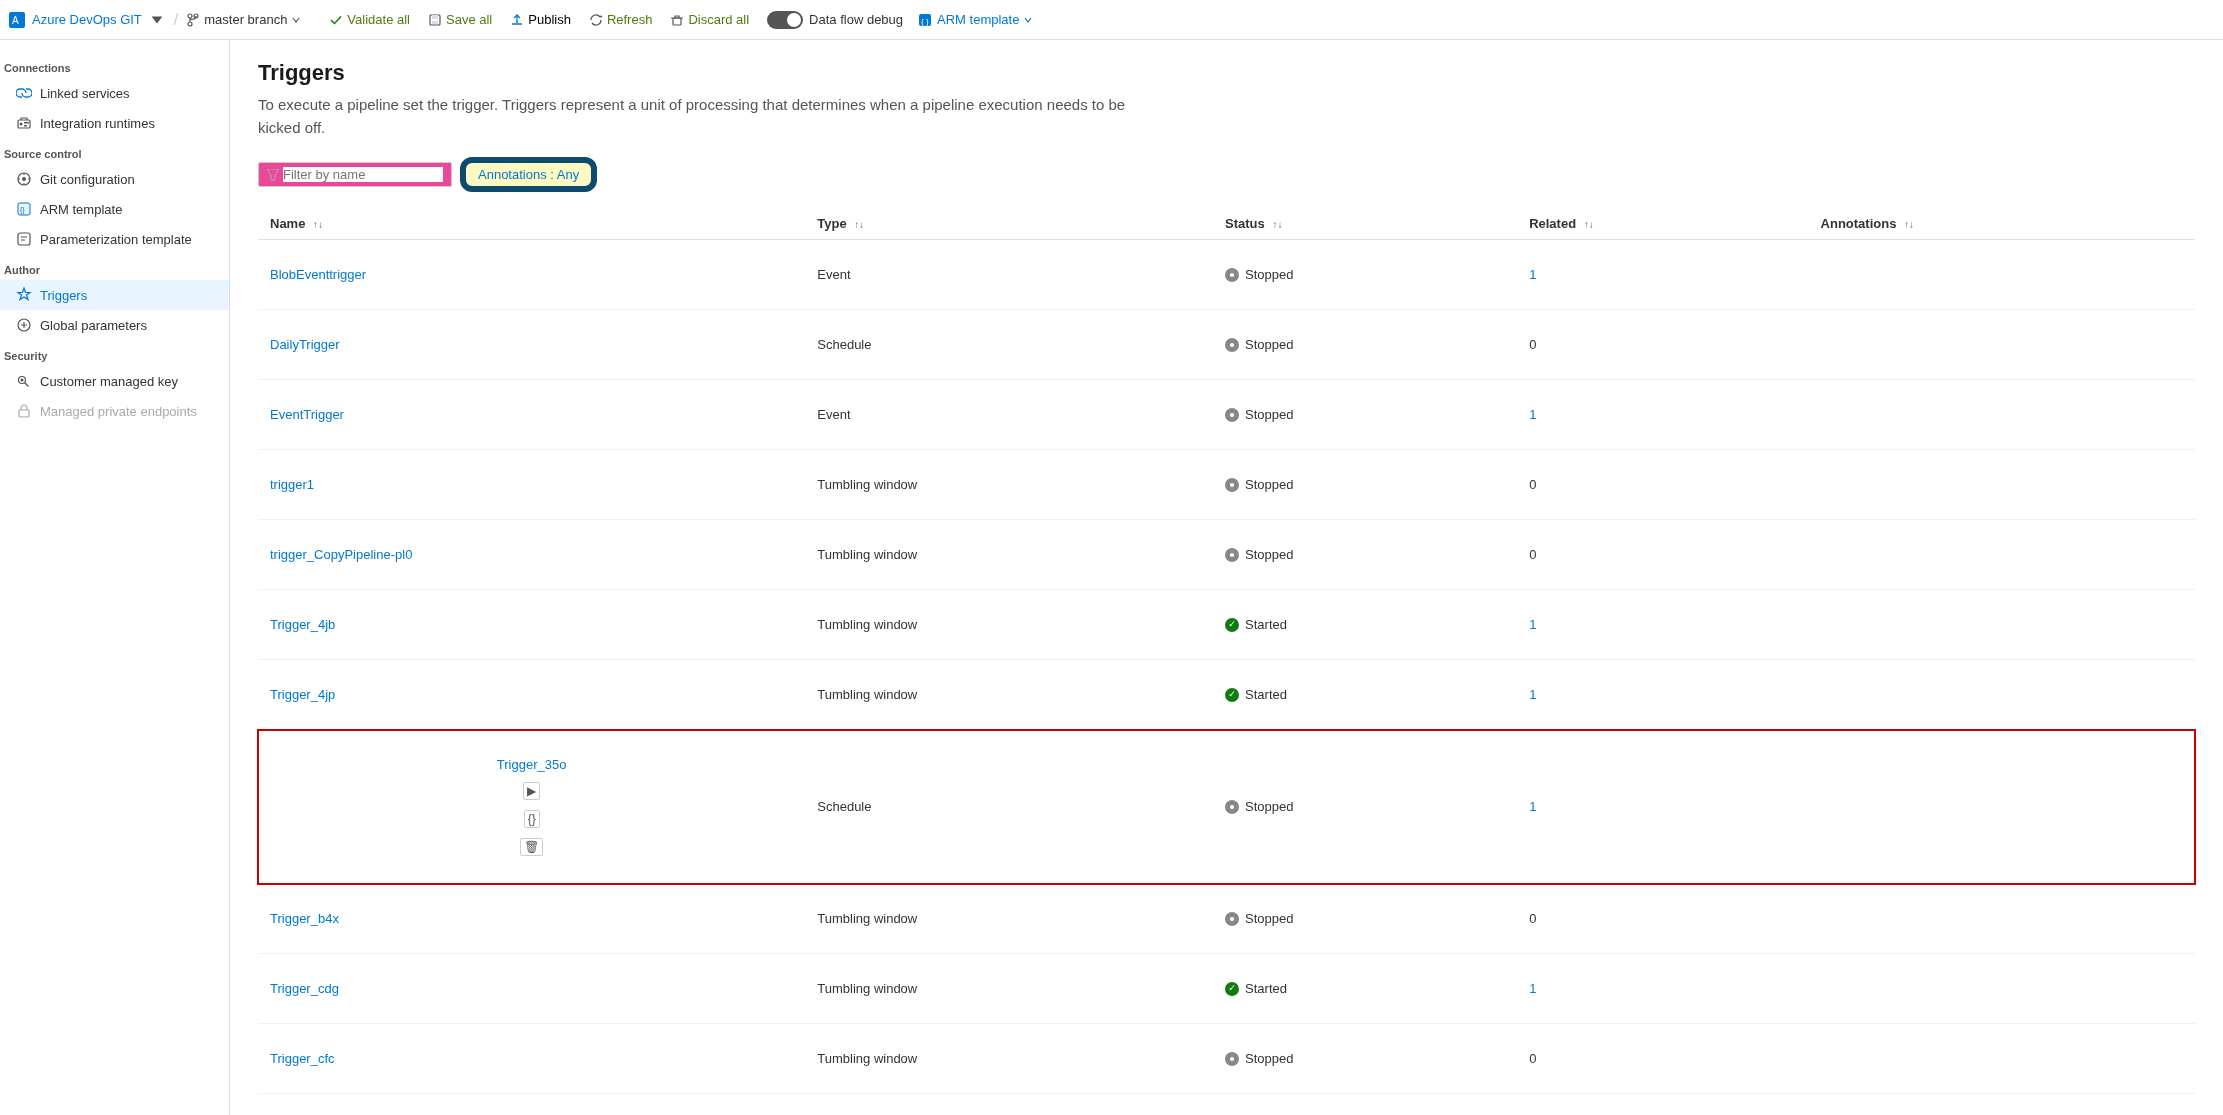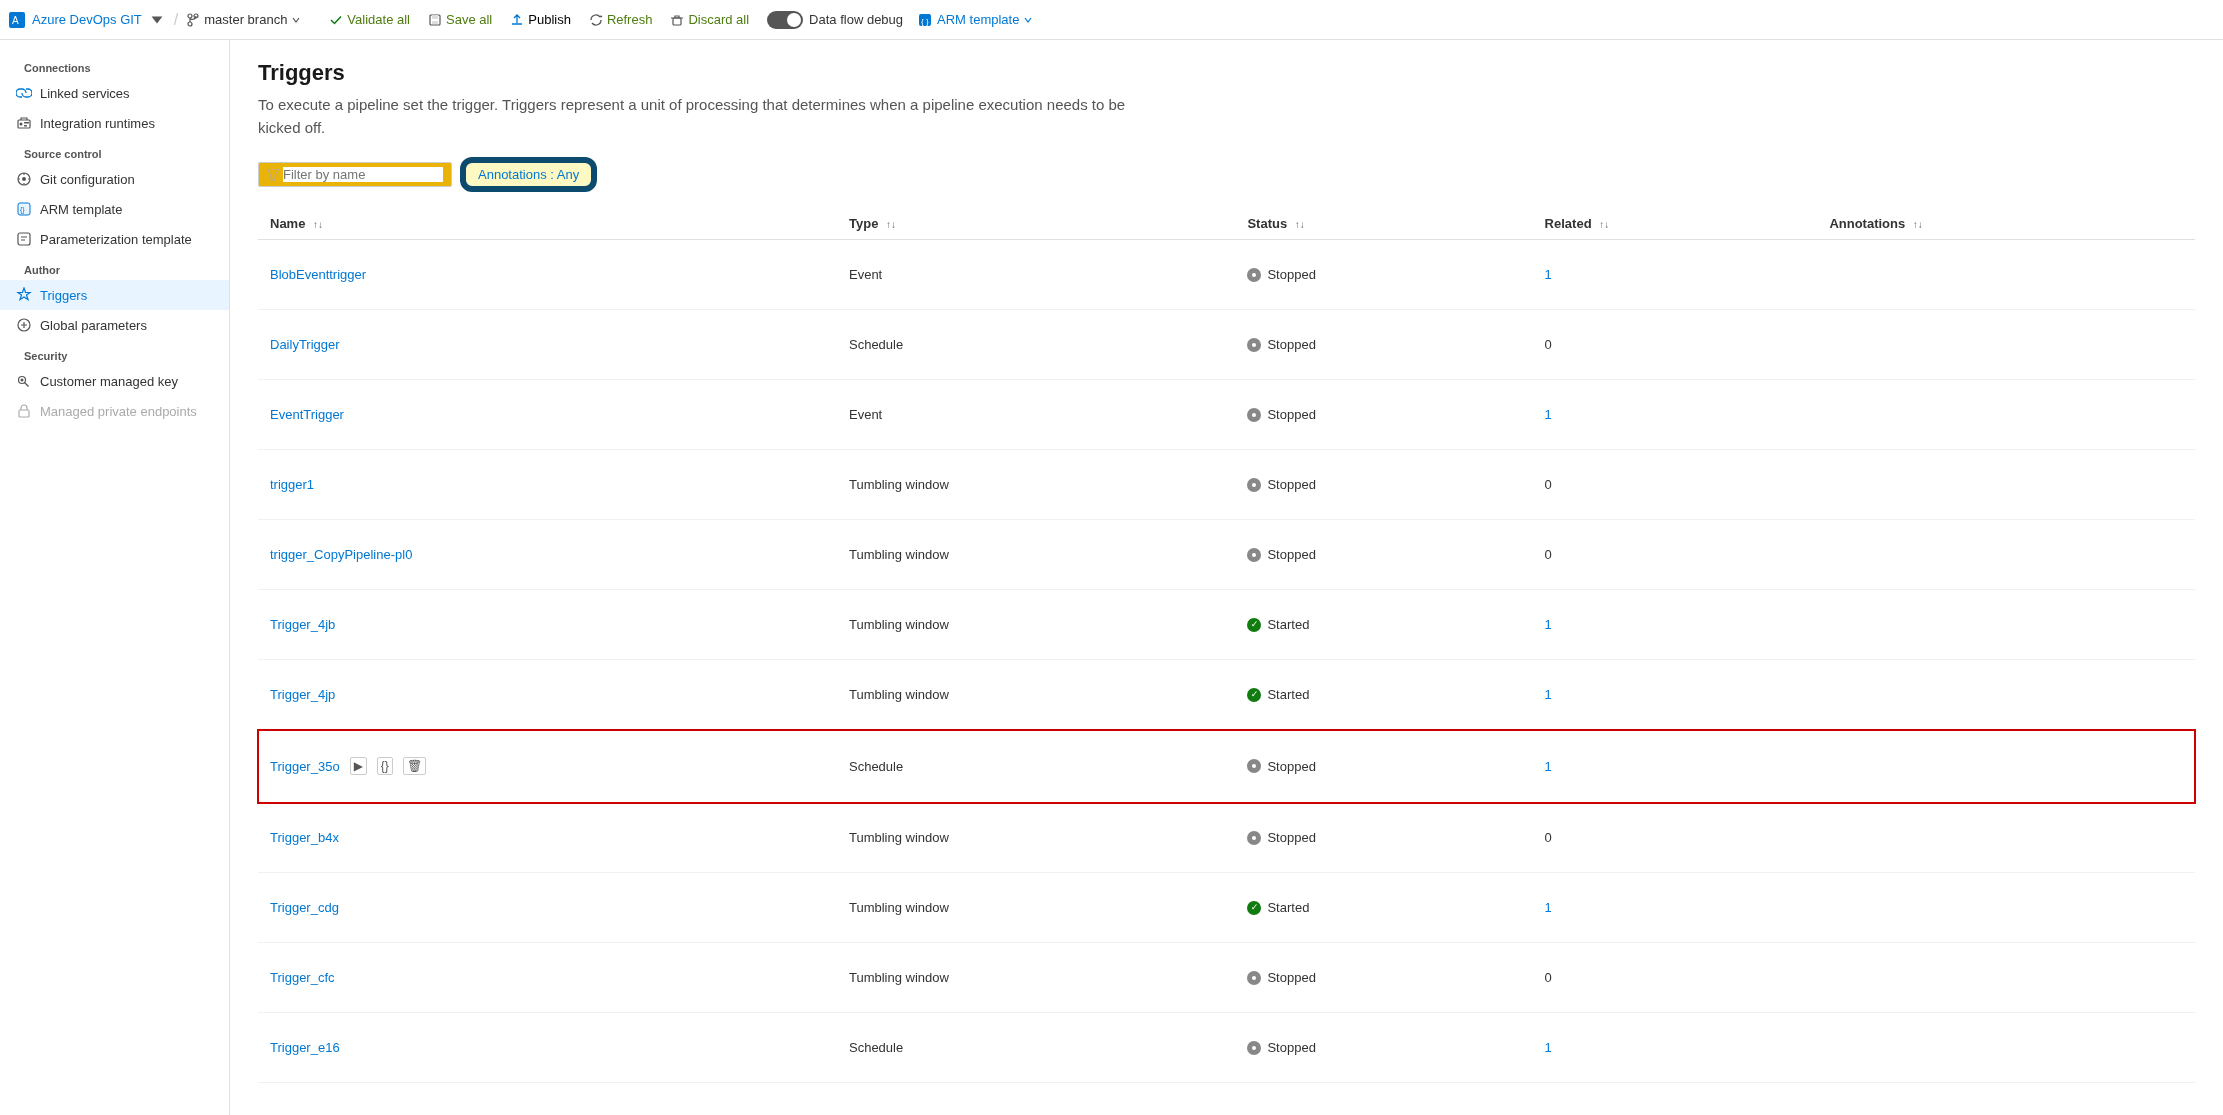--- a/index.html
+++ b/index.html
@@ -18,35 +18,35 @@
     .toggle-wrap { display: flex; align-items: center; gap: 6px; margin-left: 8px; }
     .toggle { width: 36px; height: 18px; background: #555; border-radius: 9px; position: relative; cursor: pointer; }
     .toggle-knob { width: 14px; height: 14px; background: #fff; border-radius: 50%; position: absolute; top: 2px; right: 2px; }
     .topbar-arm { display: flex; align-items: center; gap: 4px; margin-left: 12px; font-size: 13px; color: #0078d4; cursor: pointer; }
 
     
     .main-layout { display: flex; flex: 1; overflow: hidden; }
 
     
     .sidebar { width: 230px; border-right: 1px solid #e0e0e0; overflow-y: auto; padding: 12px 0; flex-shrink: 0; }
-    .sidebar-section-title { font-size: 11px; font-weight: 600; color: #555; padding: 10px 24px 4px; text-transform: none; letter-spacing: 0; }
+    .sidebar-section-title { font-size: 11px; font-weight: 600; color: #555; padding: 10px 4px 4px; text-transform: none; letter-spacing: 0; }
     .sidebar-item { display: flex; align-items: center; gap: 8px; padding: 7px 16px; cursor: pointer; color: #333; font-size: 13px; }
     .sidebar-item.active { background: #e8f4ff; color: #0078d4; font-weight: 500; }
     .sidebar-item svg { width: 16px; height: 16px; flex-shrink: 0; }
     .sidebar-item.disabled { color: #aaa; cursor: default; }
 
     
     .content { flex: 1; overflow-y: auto; padding: 20px 28px; }
     .page-title { font-size: 22px; font-weight: 600; color: #1a1a1a; margin-bottom: 8px; }
     .page-desc { font-size: 15px; color: #555; margin-bottom: 18px; max-width: 900px; line-height: 1.5; }
 
     
     .content-toolbar { display: flex; align-items: center; gap: 8px; margin-bottom: 16px; }
     .btn-new { display: flex; align-items: center; gap: 4px; padding: 6px 12px; border: none; background: none; cursor: pointer; color: #0078d4; font-size: 13px; font-weight: 500; }
-    .filter-input-wrap { display: flex; align-items: center; border: 1px solid #ccc; border-radius: 2px; padding: 4px 8px; gap: 4px; background: #eab308; }
+    .filter-input-wrap { display: flex; align-items: center; border: 1px solid #ccc; border-radius: 2px; padding: 4px 8px; gap: 4px; background: #ec4899; }
     .filter-input-wrap input { border: none; outline: none; font-size: 13px; color: #555; width: 160px; }
     .annotations-btn { border: 6px solid #0c4a6e; border-radius: 12px; padding: 4px 12px; font-size: 13px; cursor: pointer; background: #fef9c3; color: #333; }
     .annotations-btn span { color: #0078d4; font-weight: 500; }
 
     
     .showing-text { font-size: 13px; color: #555; margin-bottom: 10px; }
     .triggers-table { width: 100%; border-collapse: collapse; }
     .triggers-table th { text-align: left; padding: 8px 12px; font-size: 13px; font-weight: 600; color: #333; border-bottom: 1px solid #e0e0e0; white-space: nowrap; }
     .triggers-table td { padding: 27px 12px; font-size: 13px; border-bottom: 1px solid #f0f0f0; vertical-align: middle; }
     .sort-icon { display: inline-block; margin-left: 4px; font-size: 10px; color: #666; }
@@ -344,21 +344,21 @@
               <div class="status-started">
                 <div class="status-dot-started"></div>
                 <span>Started</span>
               </div>
             </td>
             <td><a class="related-link">1</a></td>
             <td></td>
           </tr>
           <tr style="outline: rgb(204, 0, 0) solid 2px; outline-offset: -1px;">
             <td>
-              <div style="display: flex; align-items: center; gap: 10px;">
+              <div style="display: flex; align-items: center; gap: 10px; flex-direction: column;">
                 <a class="link">Trigger_35o</a>
                 <span style="cursor: pointer; color: rgb(85, 85, 85); font-size: 12px; border: 1px solid rgb(204, 204, 204); border-radius: 2px; padding: 1px 3px;">▶</span>
                 <span style="cursor: pointer; color: rgb(85, 85, 85); font-size: 12px; border: 1px solid rgb(204, 204, 204); border-radius: 2px; padding: 1px 3px;">{}</span>
                 <span style="cursor: pointer; color: rgb(85, 85, 85); font-size: 12px; border: 1px solid rgb(204, 204, 204); border-radius: 2px; padding: 1px 3px;">🗑</span>
               </div>
             </td>
             <td>Schedule</td>
             <td>
               <div class="status-stopped">
                 <div class="status-dot-stopped"></div>

